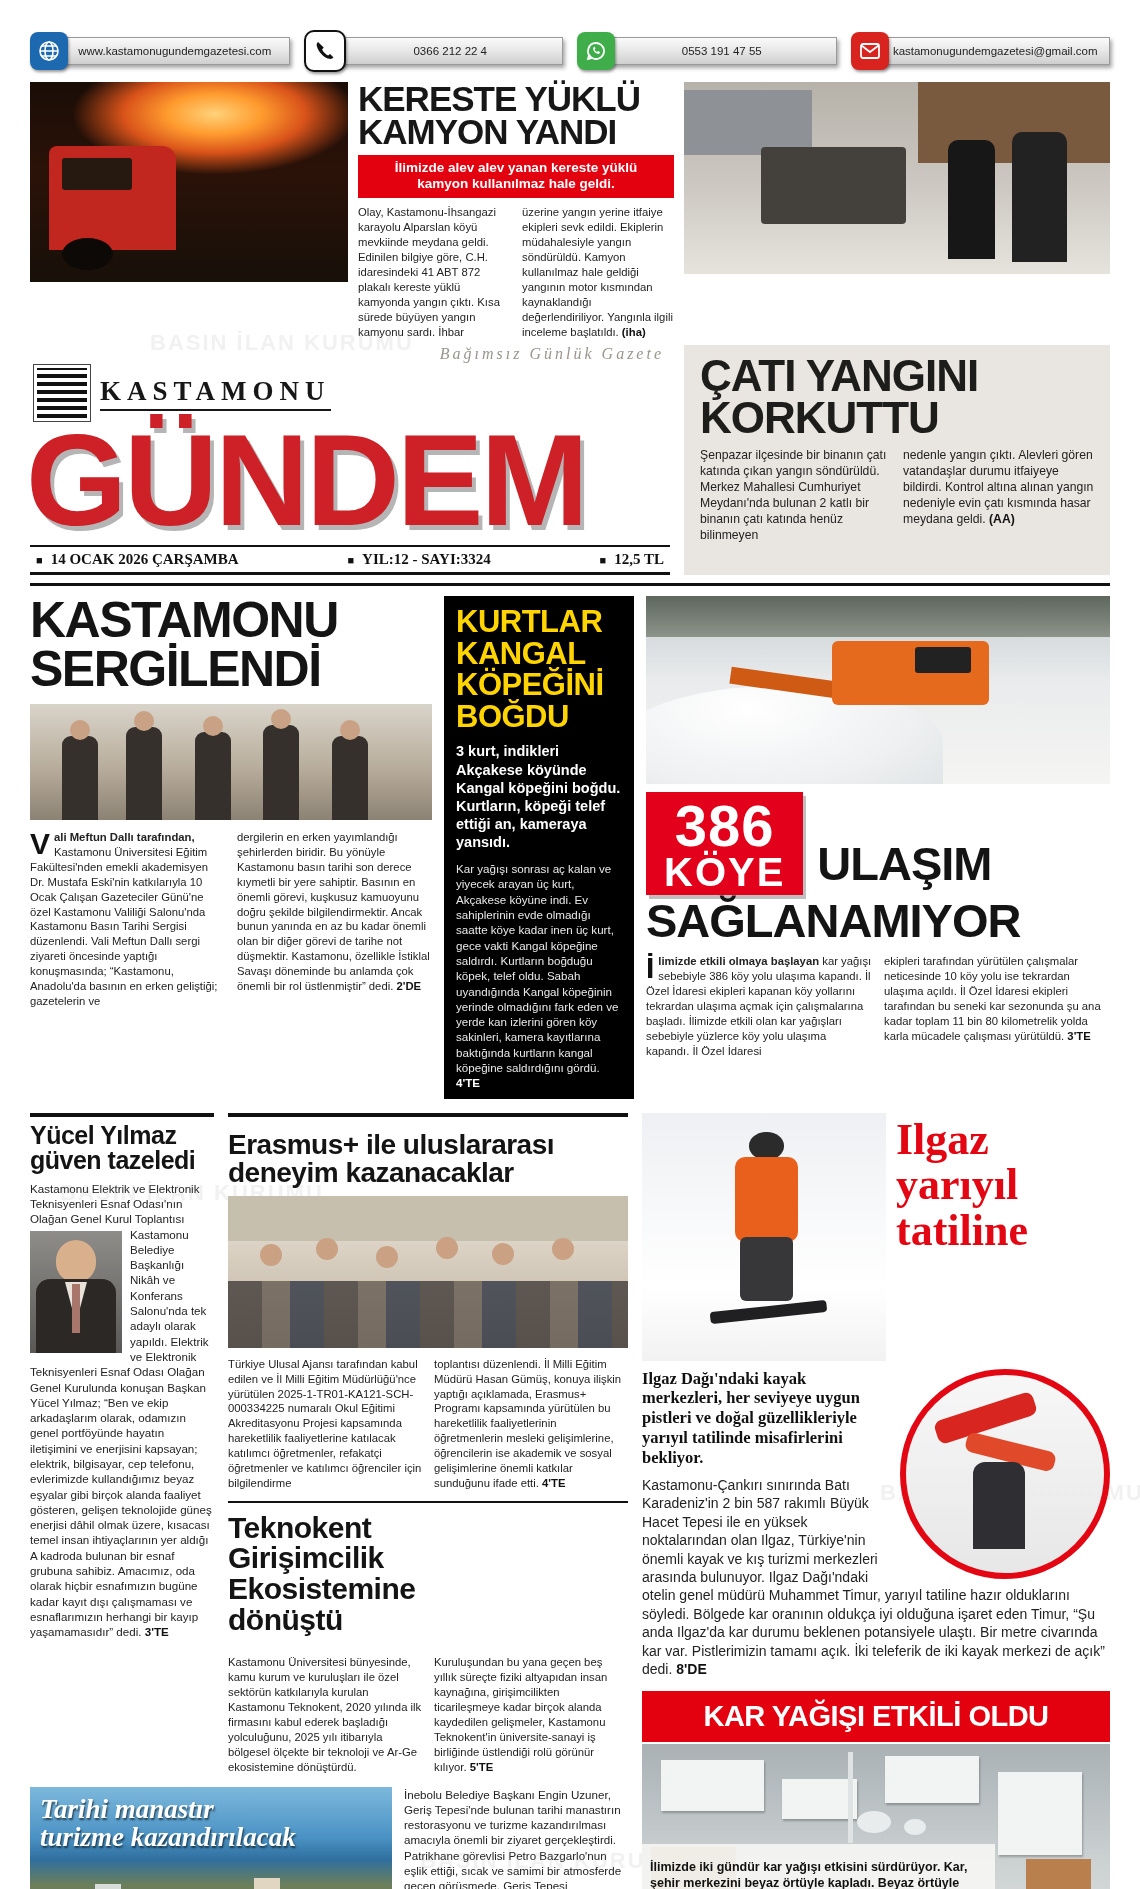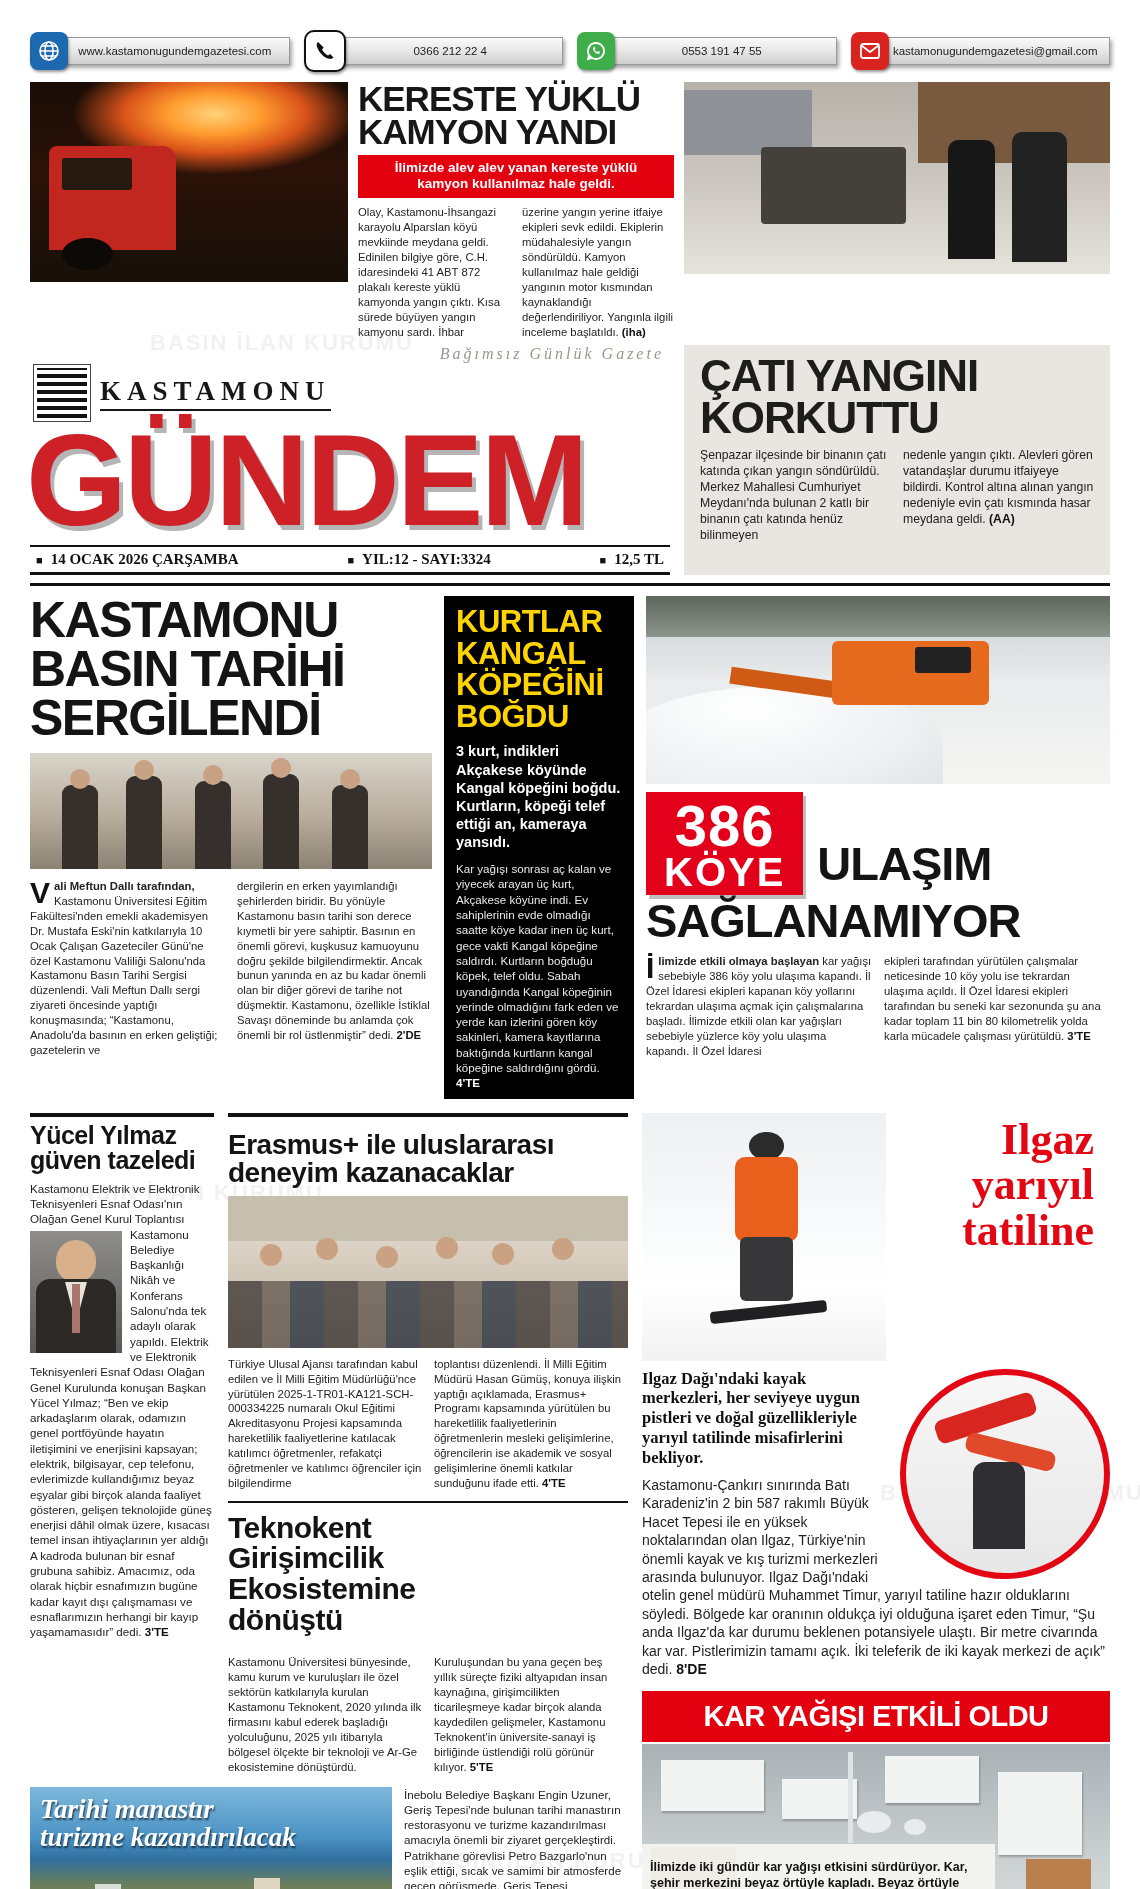--- a/index.html
+++ b/index.html
@@ -131,21 +131,21 @@
   .man-body{flex:1;}
   .man-body .body{font-size:11.6px;}
 
   .right-col{flex:1;}
   .ilgaz-top{display:flex;gap:10px;}
   .ph-snowboarder{width:244px;height:248px;flex-shrink:0;background:linear-gradient(180deg,#eef0f3 0%,#ffffff 70%,#f2f2f2 100%);}
   .sb-jacket{left:38%;top:18%;width:26%;height:34%;background:#e8601c;border-radius:10px;}
   .sb-helmet{left:44%;top:8%;width:14%;height:11%;background:#2b2b2b;border-radius:50%;}
   .sb-pants{left:40%;top:50%;width:22%;height:26%;background:#37373a;border-radius:6px;}
   .sb-board{left:28%;top:78%;width:48%;height:5%;background:#202022;border-radius:4px;transform:rotate(-6deg);}
-  .ilgaz-head{flex:1;margin:4px 12px 0 0;font-family:"Liberation Serif",serif;font-weight:bold;font-size:44px;line-height:1.04;color:#e30613;text-align:right;padding-right:4px;}
+  .ilgaz-head{flex:1;margin:4px 12px 0 0;font-family:"Liberation Serif",serif;font-weight:bold;font-size:44px;line-height:1.04;color:#e30613;padding-right:4px;}
   .ilgaz-head span{display:block;}
   .ilgaz-body{margin-top:8px;}
   .ph-circle{float:right;width:198px;height:198px;margin:0 0 6px 12px;border-radius:50%;border:6px solid #e30613;background:linear-gradient(180deg,#f7f7f7,#e7e7e7);}
   .sled1{left:14%;top:16%;width:52%;height:12%;background:#d8251f;border-radius:8px;transform:rotate(-18deg);}
   .sled2{left:30%;top:34%;width:46%;height:10%;background:#e04a2a;border-radius:8px;transform:rotate(14deg);}
   .sl-person{left:34%;top:44%;width:26%;height:44%;background:#2e2e33;border-radius:12px 12px 0 0;}
   .ilgaz-lead{font-family:"Liberation Serif",serif;font-weight:bold;font-size:16.5px;line-height:1.2;margin:0 0 8px 0;color:#111;}
   .ilgaz-text{font-size:14px;}
   .kar-banner{clear:both;background:#e3000f;color:#fff;text-align:center;font-size:29px;font-weight:bold;letter-spacing:-.5px;padding:9px 4px;margin:12px 0 0 0;}
   .ph-aerial{height:198px;margin-top:2px;background:linear-gradient(180deg,#a9b1b5 0%,#ccd1d2 60%,#dde0e0 100%);}
@@ -265,21 +265,20 @@
         </div>
       </article>
     </section>
 
     <div class="rule-thick"></div>
 
     <section class="main-row">
       <article class="basin">
         <h1>
           <span>KASTAMONU</span>
-          <span>BASIN TARİHİ</span>
           <span>SERGİLENDİ</span>
         </h1>
         <div class="ph ph-exhibition">
           <div class="person" style="left:8%;"></div>
           <div class="person" style="left:24%;height:80%;"></div>
           <div class="person" style="left:41%;height:76%;"></div>
           <div class="person" style="left:58%;height:82%;"></div>
           <div class="person" style="left:75%;"></div>
         </div>
         <div class="cols2">

